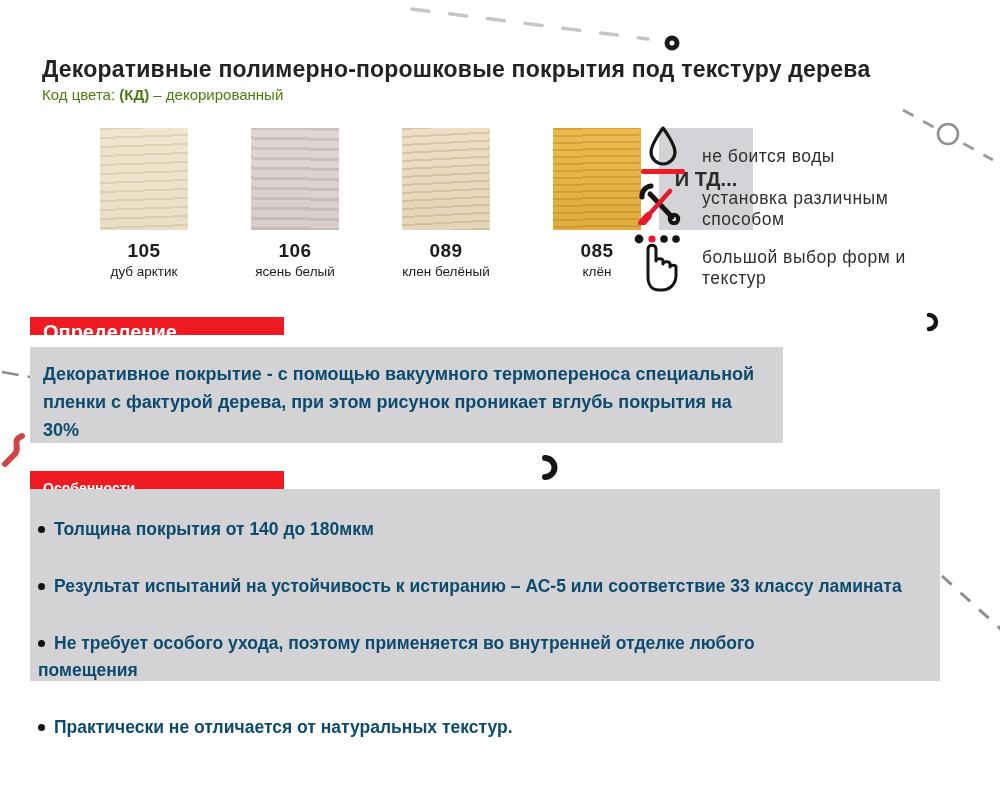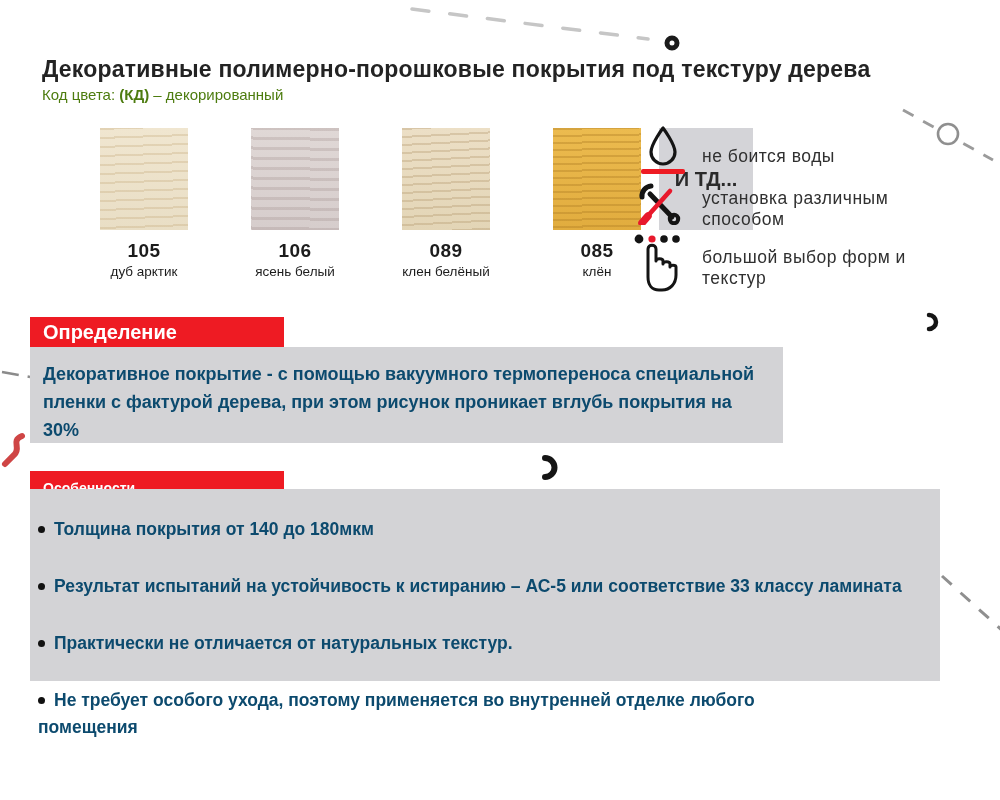--- a/index.html
+++ b/index.html
@@ -29,21 +29,21 @@
            align-items:center;justify-content:center;font-size:20px;font-weight:700;color:#2a2a2a;}
 
   .benefit-label{position:absolute;font-size:17.5px;letter-spacing:.5px;color:#303030;line-height:21px;}
   .lbl1{left:702px;top:146px;width:240px;}
   .lbl2{left:702px;top:188px;width:220px;}
   .lbl3{left:702px;top:247px;width:230px;}
   .icon{position:absolute;}
   .drop-underline{position:absolute;left:641px;top:169px;width:44px;height:5px;background:#ee1b23;border-radius:2px;}
 
   .red-header{position:absolute;background:#ee1b23;color:#ffffff;font-weight:700;box-sizing:border-box;padding-left:13px;}
-  .hdr-def{left:30px;top:317px;width:254px;height:30px;font-size:20px;line-height:30px;}
+  .hdr-def{left:30px;top:317px;width:254px;height:18px;font-size:20px;line-height:30px;}
   .hdr-feat{left:30px;top:471px;width:254px;height:34px;font-size:14px;line-height:34px;}
 
   .gray-body{position:absolute;background:#d3d3d6;box-sizing:border-box;color:#0c4a6e;font-weight:700;}
   .body-def{left:30px;top:347px;width:753px;height:96px;padding:13px 16px 0 13px;
             font-size:18px;line-height:28px;}
   .body-feat{left:30px;top:489px;width:910px;height:192px;padding:27px 20px 0 8px;}
   .bullet{font-size:17.5px;line-height:27px;margin-bottom:30px;}
   .bullet::before{content:"";display:inline-block;width:7px;height:7px;background:#111;
                   border-radius:50%;margin-right:9px;vertical-align:2px;}
   .w740{max-width:745px;}
@@ -116,17 +116,17 @@
   </svg>
   <div class="benefit-label lbl3">большой выбор форм и текстур</div>
 
   <div class="red-header hdr-def">Определение</div>
   <div class="gray-body body-def">Декоративное покрытие - с помощью вакуумного термопереноса специальной пленки с фактурой дерева, при этом рисунок проникает вглубь покрытия на 30%</div>
 
   <div class="red-header hdr-feat">Особенности</div>
   <div class="gray-body body-feat">
     <div class="bullet">Толщина покрытия от 140 до 180мкм</div>
     <div class="bullet">Результат испытаний на устойчивость к истиранию – АС-5 или соответствие 33 классу ламината</div>
+    <div class="bullet w740">Не требует особого ухода, поэтому применяется во внутренней отделке любого помещения</div>
     <div class="bullet">Практически не отличается от натуральных текстур.</div>
-    <div class="bullet w740">Не требует особого ухода, поэтому применяется во внутренней отделке любого помещения</div>
   </div>
 
 </div>
 
 </body></html>

